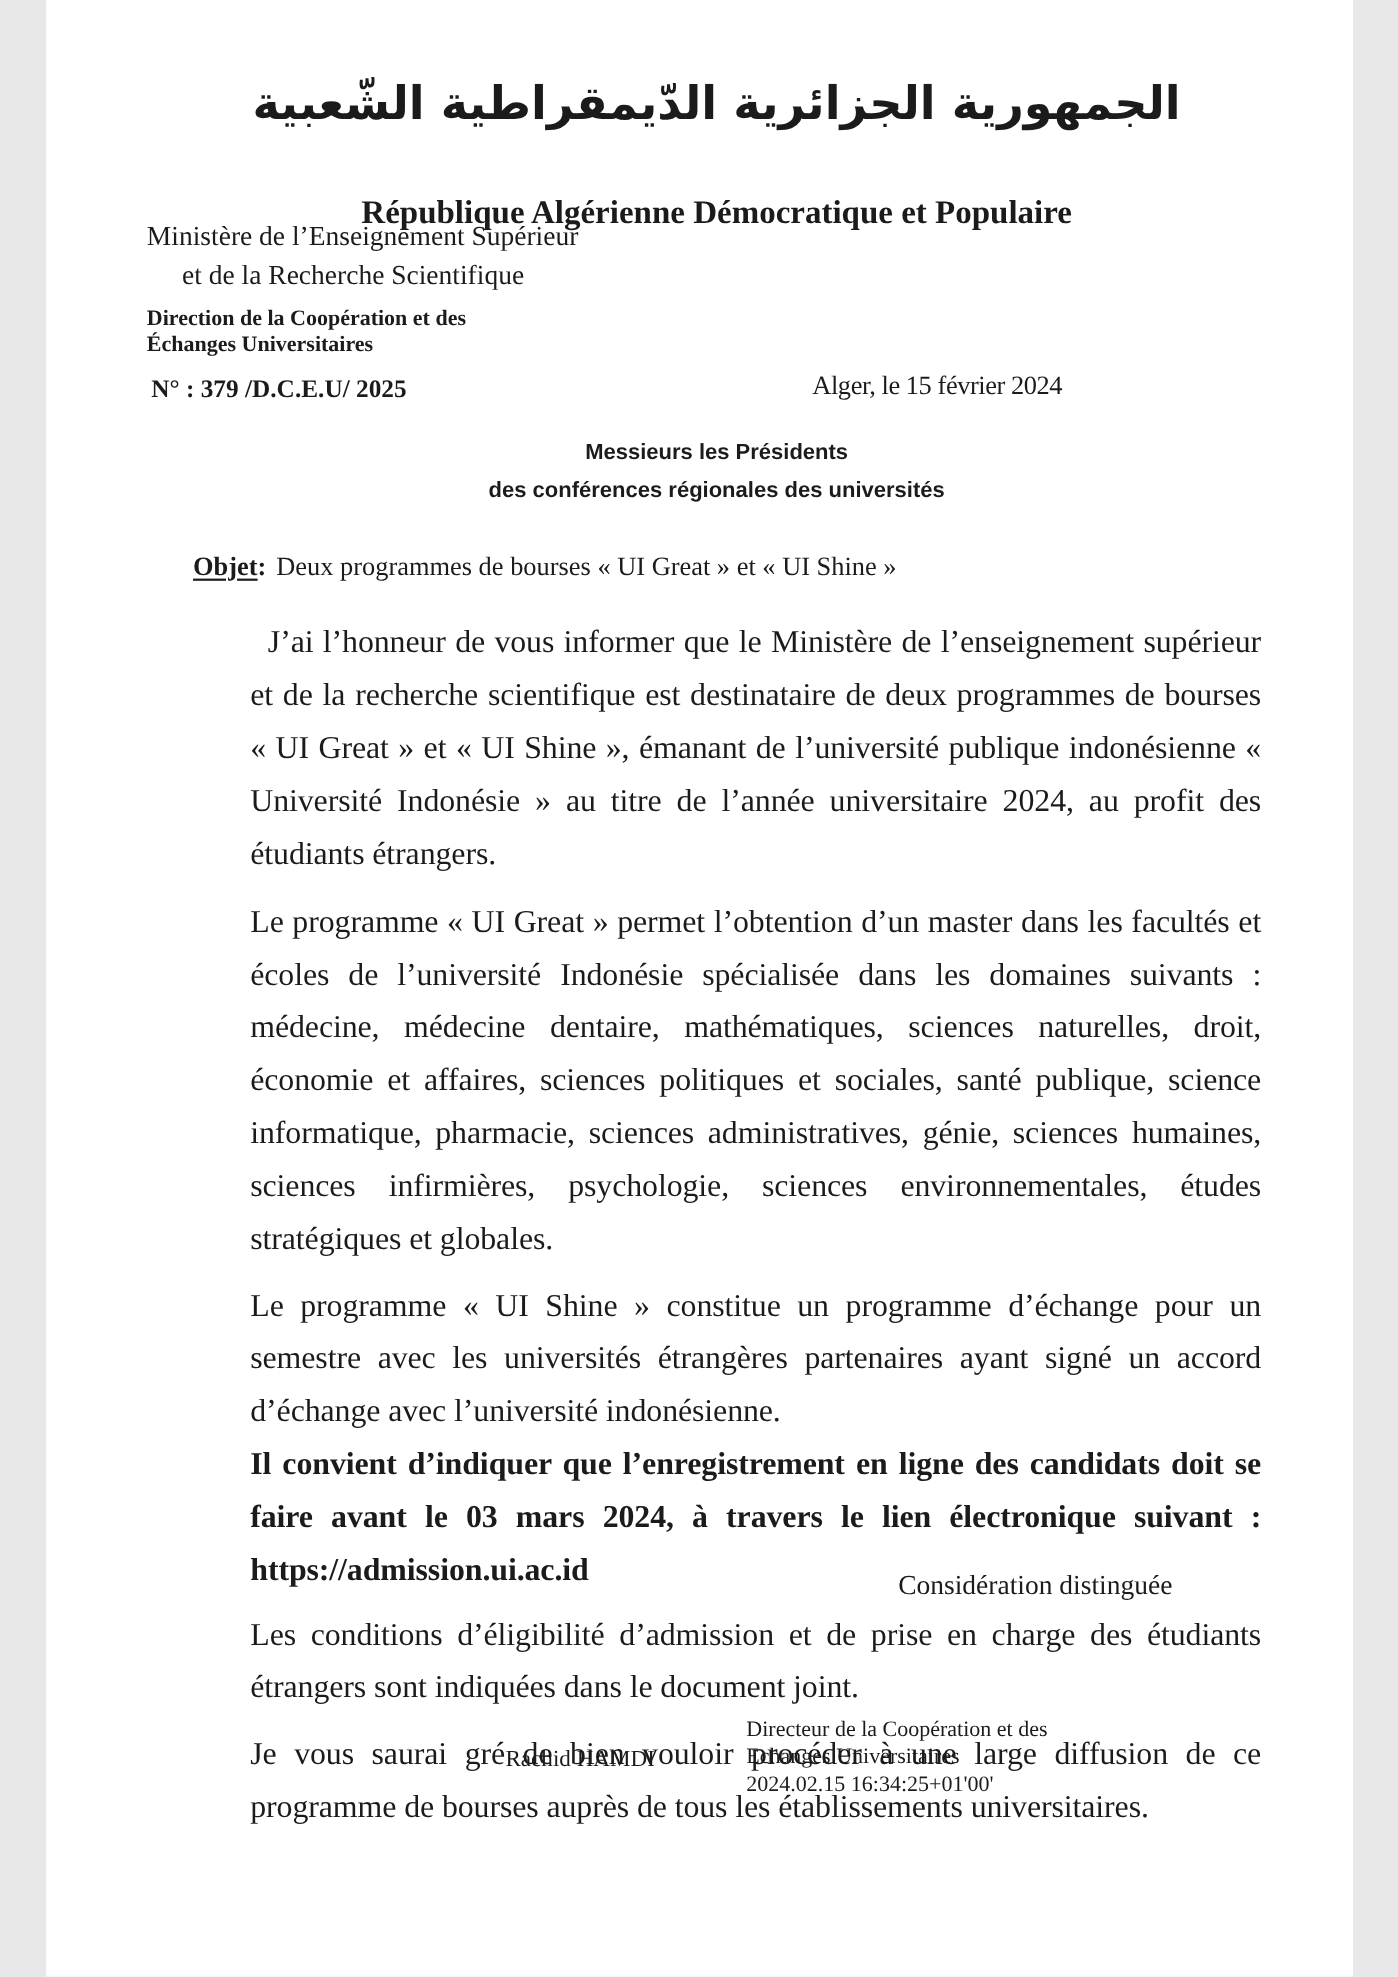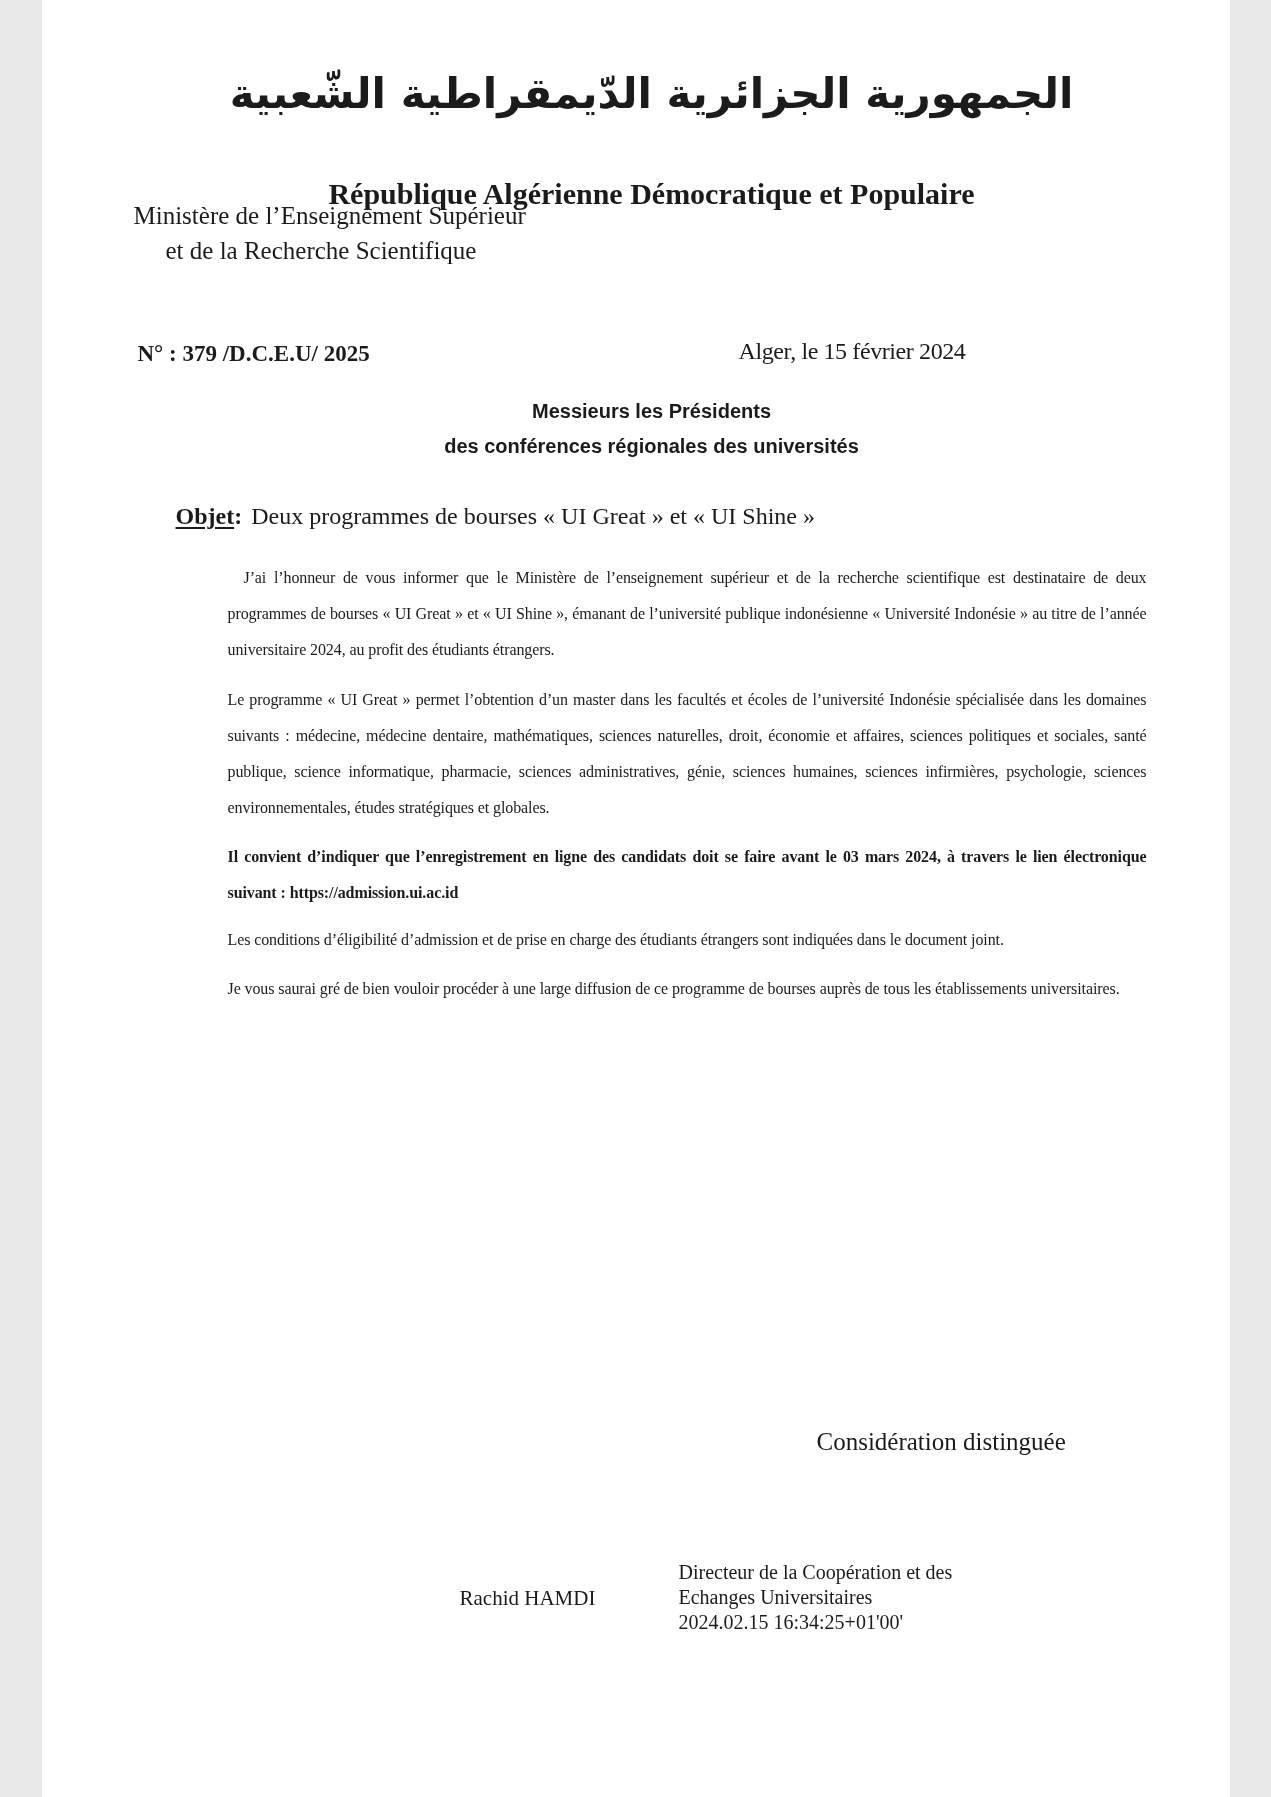--- a/index.html
+++ b/index.html
@@ -106,22 +106,22 @@
   .subject .text { margin-left: 9px; }
   
   .body-block {
     position: absolute;
     left: 186px;
     top: 560px;
     width: 919px;
   }
   .body-block p {
     margin: 0;
-    font-size: 16px;
-    line-height: 36px;
+    font-size: 29px;
+    line-height: 48px;
     text-align: justify;
     letter-spacing: -0.1px;
   }
   .p1 { text-indent: 16px; margin-bottom: 14px !important; }
   .p2 { margin-bottom: 13px !important; }
   .p3 { margin-bottom: 0 !important; }
   .p4 { margin-bottom: 11px !important; font-weight: bold; }
   .p5 { margin-bottom: 13px !important; }
   .closing {
     position: absolute;
@@ -150,37 +150,42 @@
 <div class="page">
 
   <div class="center-band title-ar" dir="rtl">الجمهورية الجزائرية الدّيمقراطية الشّعبية</div>
 
   <div class="center-band title-fr">République Algérienne Démocratique et Populaire</div>
 
   <div class="ministry1">Ministère de l’Enseignement Supérieur</div>
 
   <div class="ministry2">et de la Recherche Scientifique</div>
 
+  <div class="direction">
+    <div>Direction de la Coopération et des</div>
+    <div>Échanges Universitaires</div>
+  </div>
 
   <div class="ref-number">N° : 379 /D.C.E.U/ 2025</div>
 
   <div class="place-date">Alger, le  15 février 2024</div>
 
   <div class="recipient">
     <div>Messieurs les Présidents</div>
     <div>des conférences régionales des universités</div>
   </div>
 
   <div class="subject">
     <span class="label">Objet</span><span class="sep">:</span><span class="text">Deux programmes de bourses « UI Great » et « UI Shine »</span>
   </div>
 
   <div class="body-block">
     <p class="p1">J’ai l’honneur de vous informer que le Ministère de l’enseignement supérieur et de la recherche scientifique est destinataire de deux programmes de bourses « UI Great » et « UI Shine »,  émanant de l’université publique indonésienne « Université Indonésie » au titre de l’année universitaire 2024, au profit des étudiants étrangers.</p>
     <p class="p2">Le programme « UI Great » permet l’obtention d’un master dans les facultés et écoles de l’université Indonésie spécialisée dans les domaines suivants : médecine, médecine dentaire, mathématiques, sciences naturelles, droit, économie et affaires, sciences politiques et sociales, santé publique, science informatique, pharmacie, sciences administratives, génie, sciences humaines, sciences infirmières, psychologie, sciences environnementales, études stratégiques et globales.</p>
+    <p class="p3">Le programme « UI Shine » constitue un programme d’échange pour un semestre avec les universités étrangères partenaires ayant signé un accord d’échange avec l’université indonésienne.</p>
     <p class="p4">Il convient d’indiquer que l’enregistrement en ligne des candidats doit se faire avant le 03 mars 2024, à travers le lien électronique suivant : https://admission.ui.ac.id</p>
     <p class="p5">Les conditions d’éligibilité d’admission et de prise en charge des étudiants étrangers sont indiquées dans le document joint.</p>
     <p class="p6">Je vous saurai gré de bien vouloir procéder à une large diffusion de ce programme de bourses  auprès de tous les établissements universitaires.</p>
   </div>
 
   <div class="closing">Considération distinguée</div>
 
   <div class="signer-name">Rachid HAMDI</div>
 
   <div class="signature-block">

